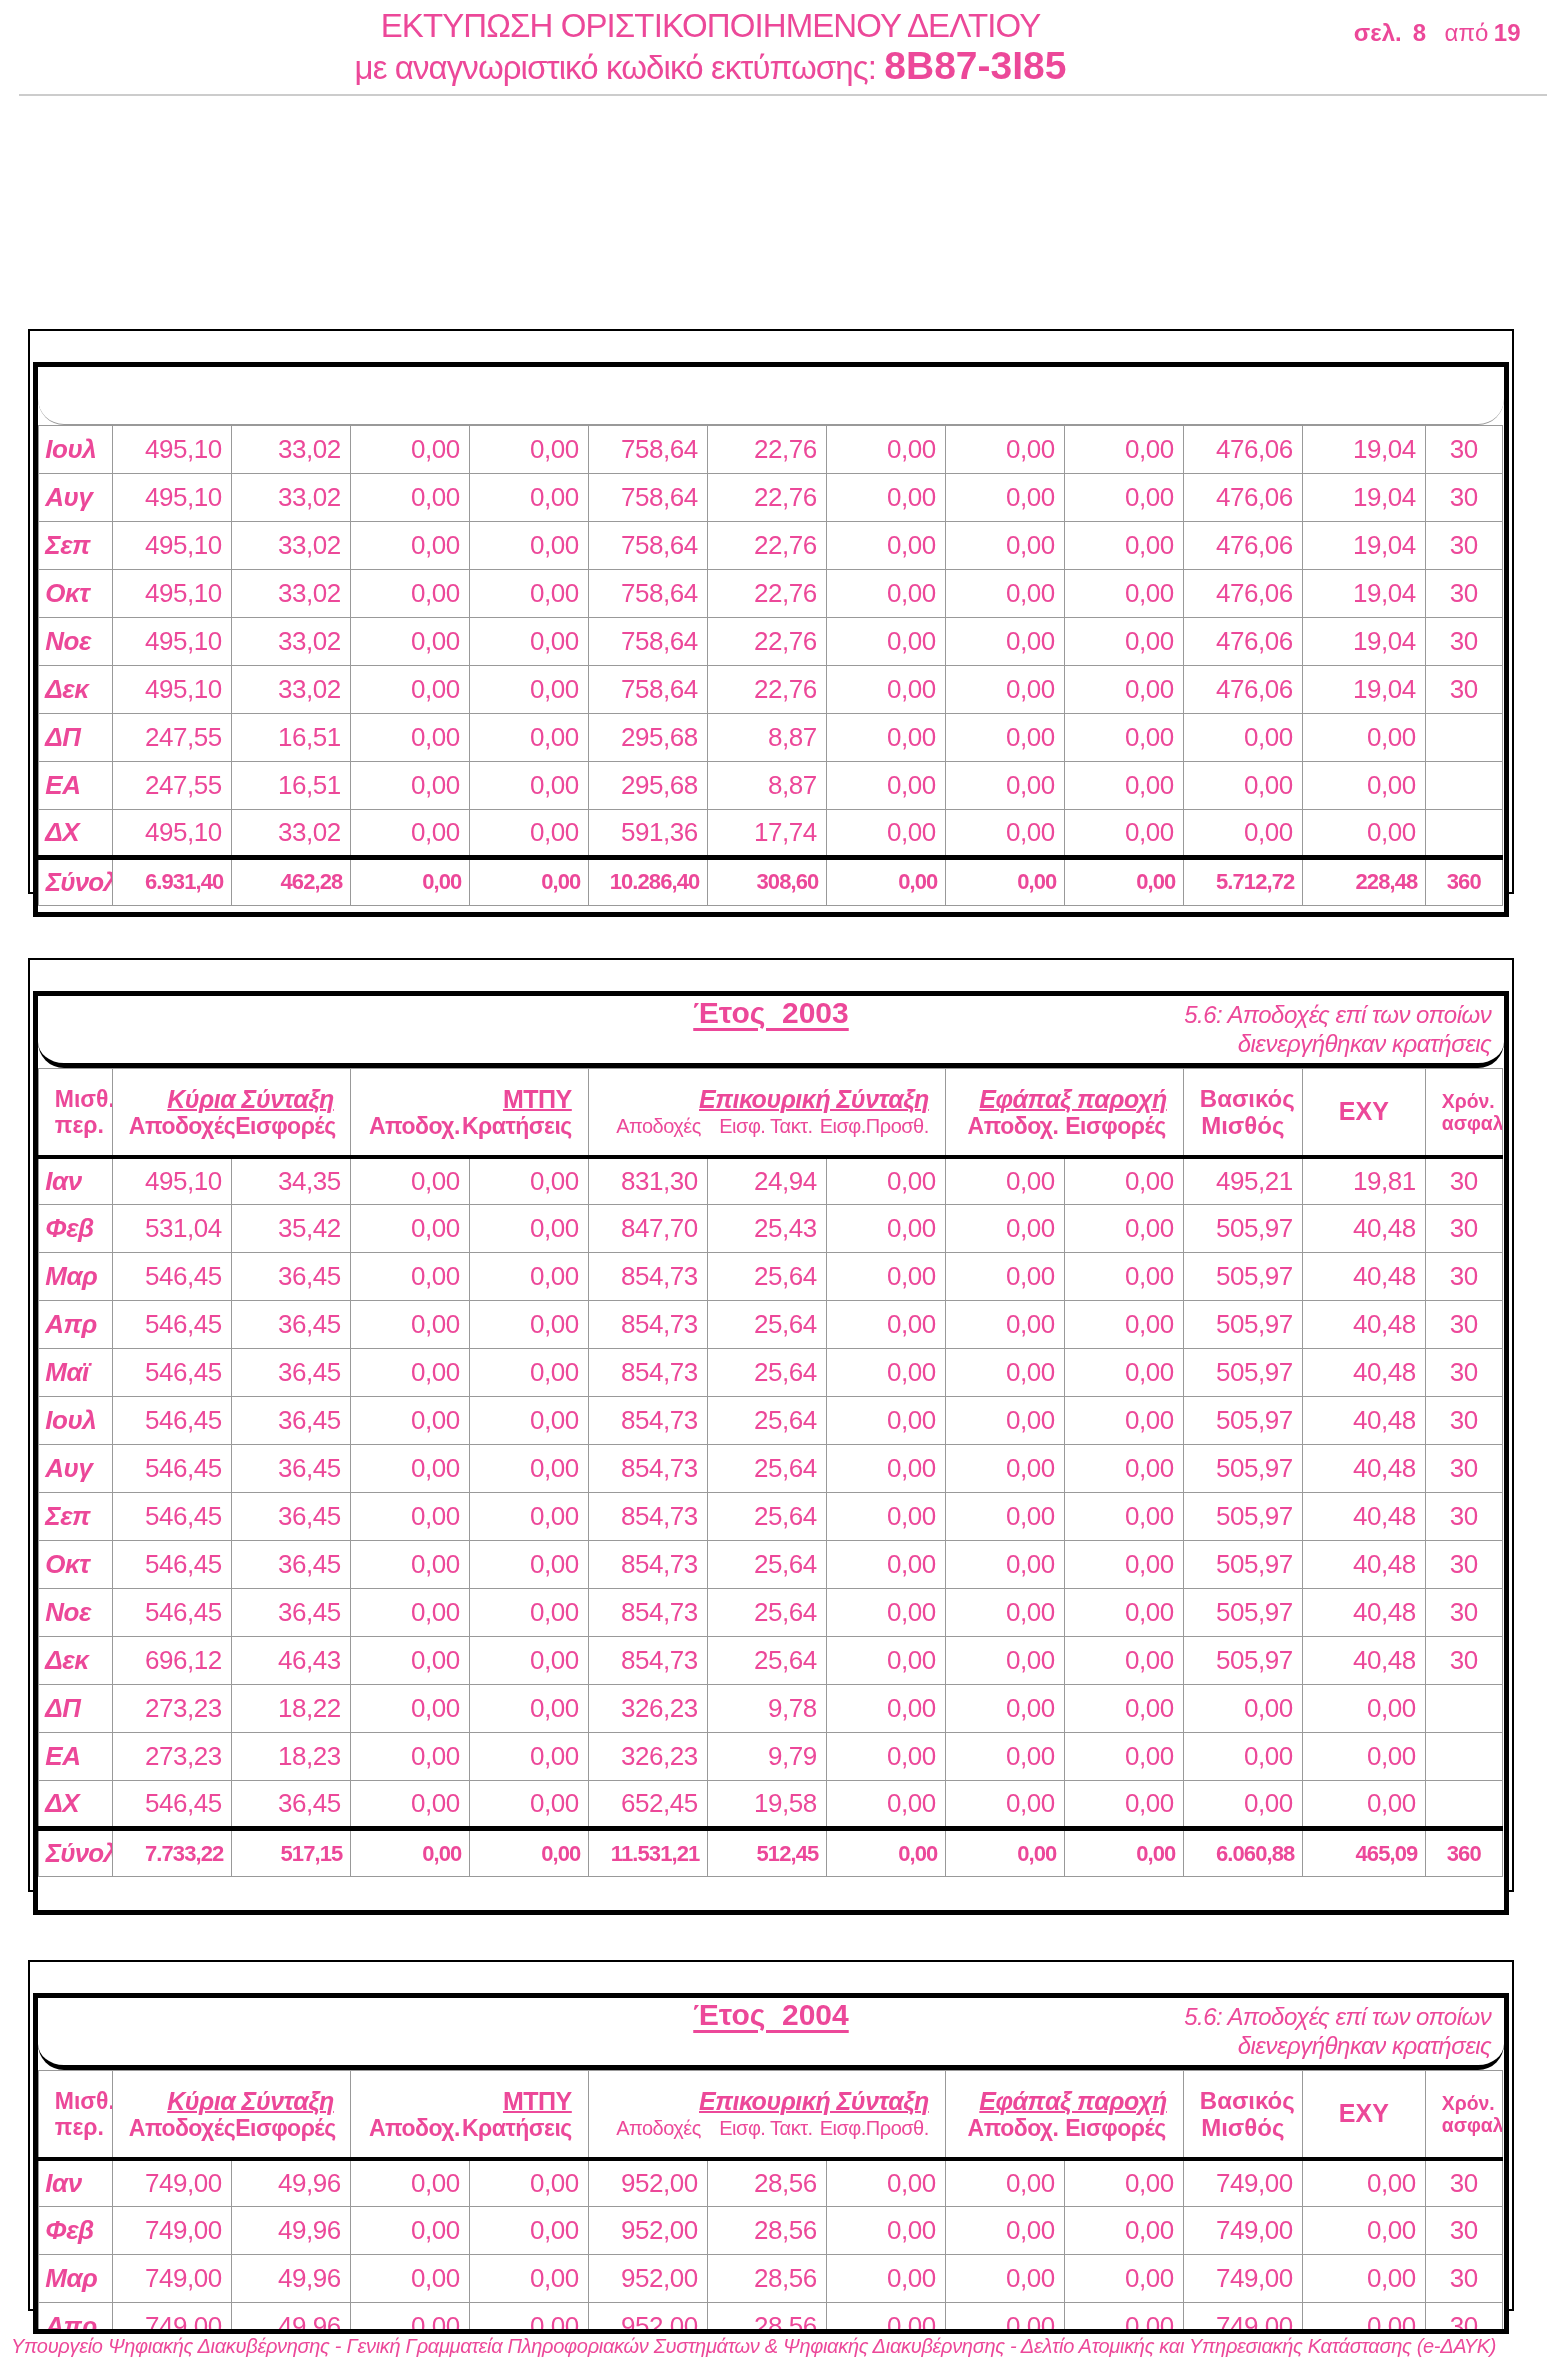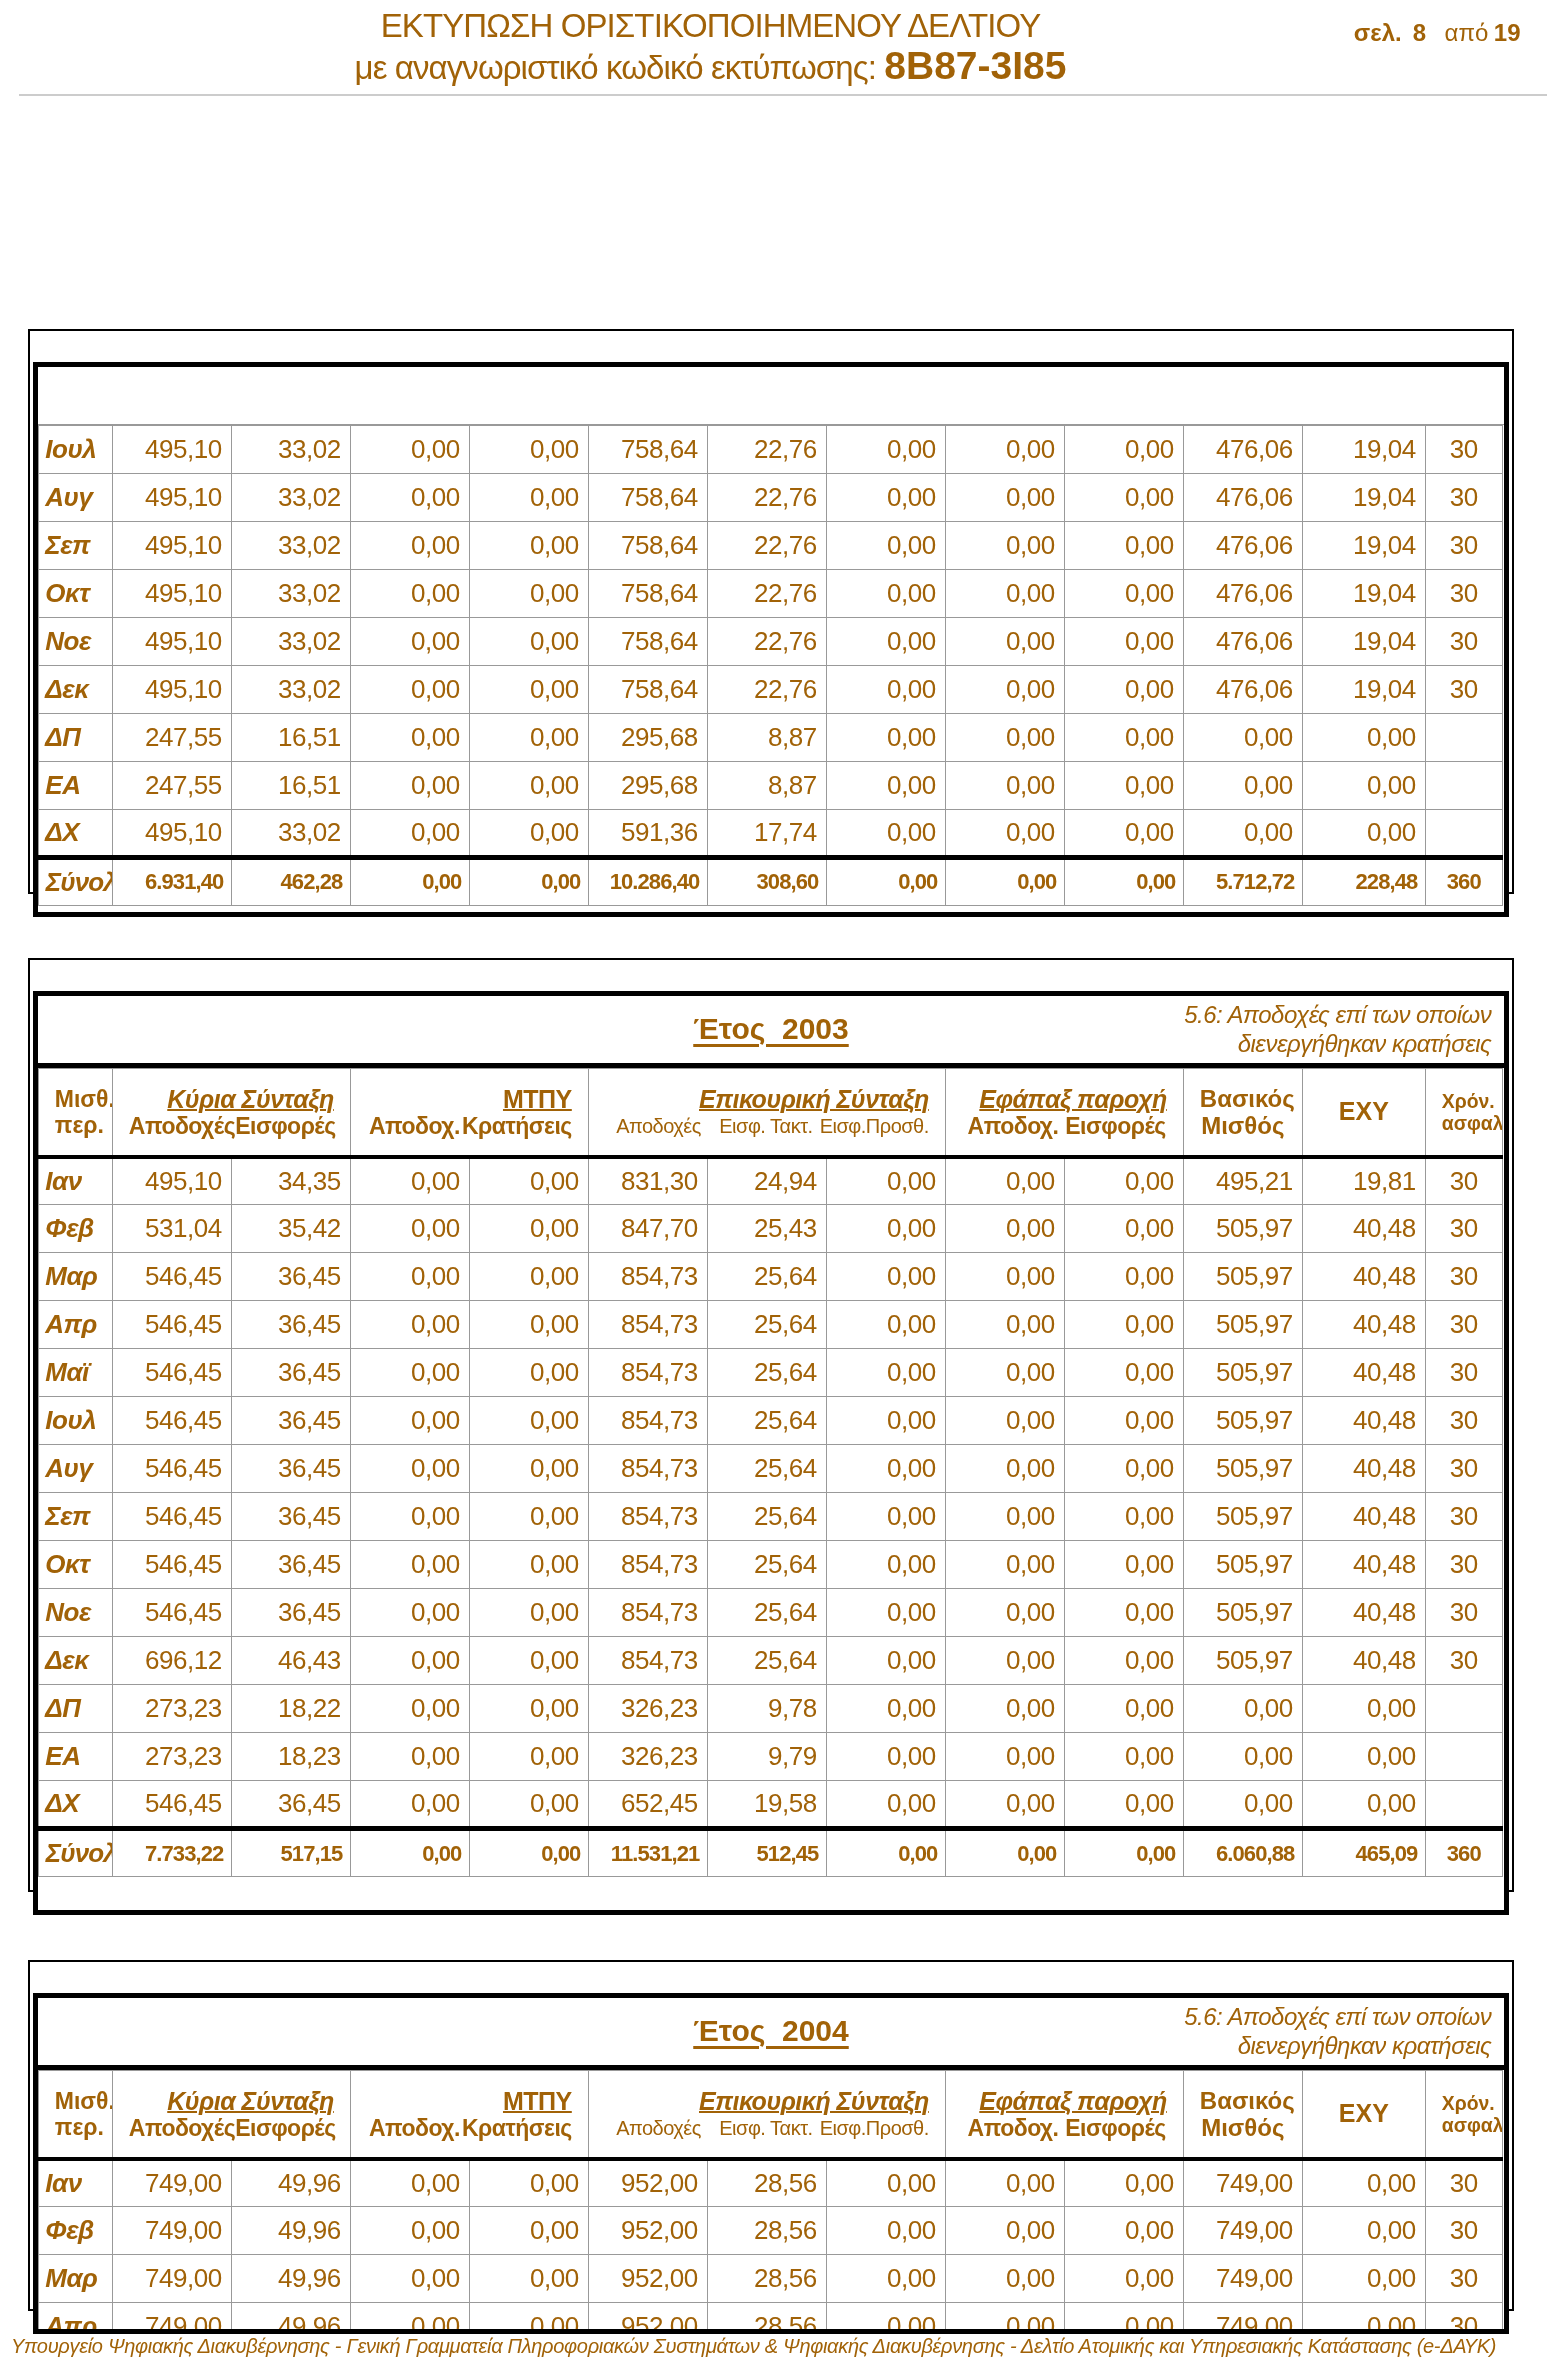--- a/index.html
+++ b/index.html
@@ -1,36 +1,36 @@
 <!DOCTYPE html>
 <html style="font-size:14.8px"><head>
 <meta charset="utf-8">
 <style>
   html,body{margin:0;padding:0;background:#ffffff;}
   .page{position:relative;width:1563px;height:2363px;background:#fff;overflow:hidden;
-        font-family:"Liberation Sans","DejaVu Sans",sans-serif;color:#a16207;}
+        font-family:"Liberation Sans","DejaVu Sans",sans-serif;color:#ec4899;}
 
   
   .ph-center{position:absolute;left:0;top:0;width:1421px;text-align:center;}
   .t1{padding-top:5.5px;font-size:33px;line-height:39px;letter-spacing:-0.9px;white-space:nowrap;}
   .t2{font-size:33px;line-height:41px;letter-spacing:-0.9px;white-space:nowrap;}
   .t2 .code{font-weight:bold;font-size:39px;letter-spacing:0;}
   .page-info{position:absolute;top:18.5px;right:37px;font-size:24px;white-space:nowrap;}
   .page-info b{margin:0 5.5px;}
   .page-info span{margin-left:13px;}
   .header-rule{position:absolute;top:94px;left:18.5px;width:1528px;height:1.8px;background:#cccccc;}
 
   
   .frame{position:absolute;left:28px;width:1486px;box-sizing:border-box;
          border:2.8px solid #000;padding:2.8px;background:#fff;}
   .frame-in{border:5.5px solid #000;width:100%;height:100%;box-sizing:border-box;
             overflow:hidden;position:relative;background:#fff;margin-top:28px;}
 
-  .strip{position:relative;display:flex;align-items:center;justify-content:center;
-         border-bottom:5.5px solid #000;height:67px;}
+  .strip{position:relative;display:flex;align-items:flex-start;justify-content:center;
+         border-bottom:5.5px solid #000;height:67px;border-radius:26px;}
   .strip-empty{height:57px;border-bottom:0.9px solid #999;}
   .year{font-weight:bold;font-size:30px;text-decoration:underline;
         text-decoration-thickness:2.8px;text-underline-offset:4.6px;white-space:pre;}
   .note{position:absolute;right:13px;top:50%;transform:translateY(-50%);
         text-align:right;font-style:italic;font-size:24px;line-height:29px;letter-spacing:-0.5px;}
 
   table{border-collapse:collapse;table-layout:fixed;width:1464px;}
   col.c-m{width:74px;} col.c-d{width:119px;} col.c-x{width:123px;} col.c-c{width:77px;}
 
   td,th{border:0.9px solid #999;box-sizing:border-box;white-space:nowrap;overflow:hidden;}

